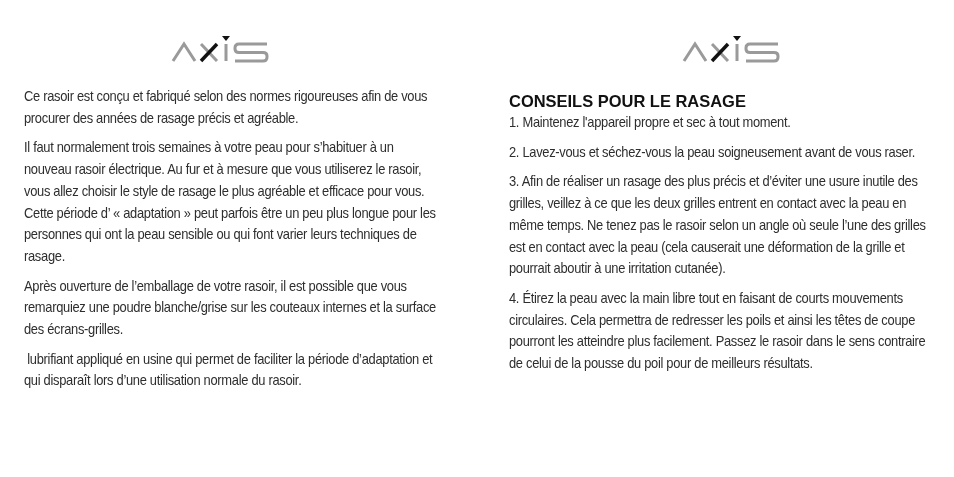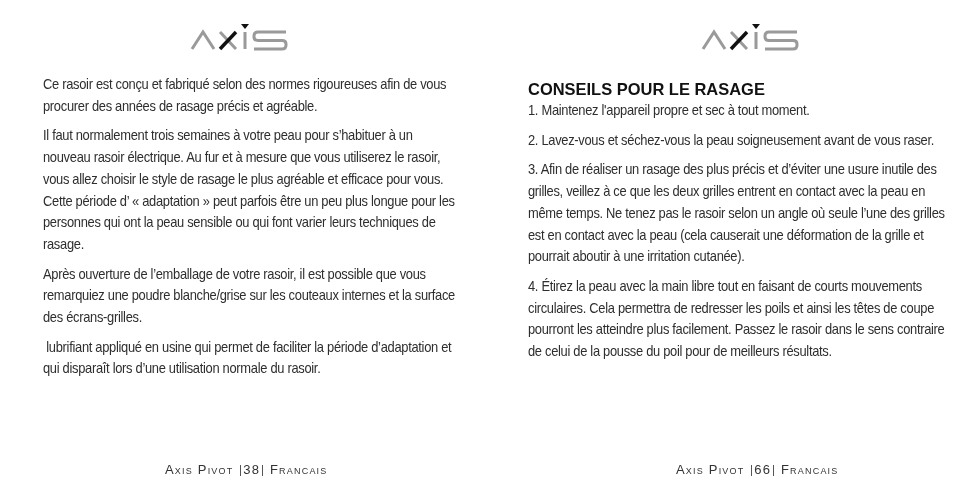--- a/index.html
+++ b/index.html
@@ -1,18 +1,18 @@
 <!DOCTYPE html>
 <html><head>
 <meta charset="utf-8">
 <style>
   html, body { margin: 0; padding: 0; background: #ffffff; }
   body { width: 954px; height: 477px; position: relative; overflow: hidden;
          font-family: "Liberation Sans", sans-serif; color: #2a2a2a; }
-  .page { position: absolute; top: 4px; height: 385px; margin-left: 19px; }
+  .page { position: absolute; top: 16px; height: 385px; }
   .page.left { left: 0; width: 477px; }
   .page.right { left: 477px; width: 477px; }
   .logo { position: absolute; top: 20px; width: 100px; height: 28px; }
   .page.left .logo { left: 171px; }
   .page.right .logo { left: 205px; }
   .content { position: absolute; top: 69px; font-family: "Liberation Sans Narrow", "Liberation Sans", sans-serif;
              font-size: 15px; line-height: 21.7px; color: #2e2e2e; letter-spacing: -0.35px;
              transform: scaleX(0.86); transform-origin: left top; }
   .page.left .content { left: 24px; width: 480px; }
   .page.right .content { left: 32px; top: 75px; width: 486px; }

